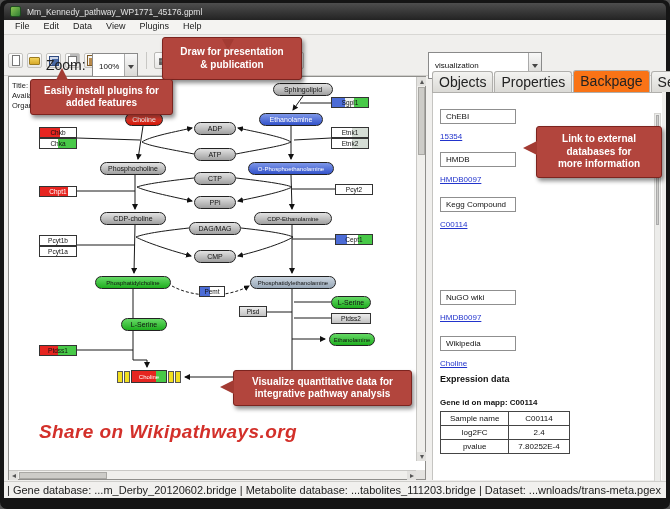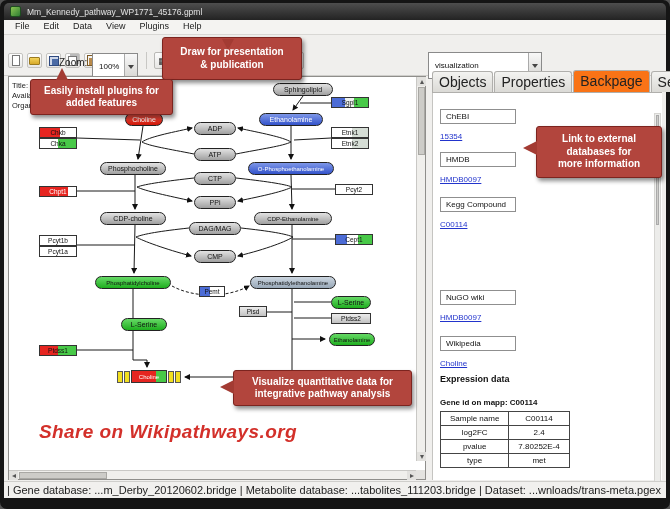--- a/index.html
+++ b/index.html
@@ -14,21 +14,21 @@
   #menubar{position:absolute;left:4px;top:20px;width:662px;height:15px;background:#f4f3f1;border-bottom:1px solid #d8d7d4;display:flex;align-items:flex-start;padding-left:4px;}
   .menu-item{font-size:9px;color:#222;padding:1px 7px;cursor:default;}
   #toolbar{position:absolute;left:4px;top:35px;width:662px;height:41px;background:#f0efed;border-bottom:1px solid #cfcecb;}
   .tb-icons{position:absolute;left:8px;top:53px;display:flex;gap:4px;}
   .tb-icon{width:15px;height:15px;border:1px solid #c4c3c0;border-radius:2px;background:linear-gradient(#fdfdfd,#e9e8e6);display:flex;align-items:center;justify-content:center;}
   .ic-new{width:8px;height:11px;background:#fff;border:1px solid #777;}
   .ic-open{width:11px;height:8px;background:linear-gradient(#f3d25a,#d7a92a);border:1px solid #9a7a20;border-radius:1px;}
   .ic-save{width:10px;height:10px;background:#4a6aa5;border:1px solid #2f4a80;box-shadow:inset 2px 2px 0 #cdd6e8;}
   .ic-copy{width:9px;height:10px;background:#fff;border:1px solid #777;box-shadow:2px -2px 0 #bbb;}
   .ic-paste{width:9px;height:11px;background:#b98a4a;border:1px solid #7c5a27;box-shadow:inset 1px 2px 0 #f2f2f2;}
-  #zoom-label{position:absolute;left:59px;top:57px;font-size:10px;color:#222;}
+  #zoom-label{position:absolute;left:46px;top:57px;font-size:14px;color:#222;}
   .combo{position:absolute;display:flex;align-items:center;background:#fff;border:1px solid #8a8a8a;height:27px;font-size:8px;padding-left:6px;color:#111;}
   #zoom-combo{left:92px;top:53px;width:46px;}
   #viz-combo{left:428px;top:52px;width:114px;}
   .combo-arrow{margin-left:auto;width:13px;height:100%;background:linear-gradient(#f8f8f8,#d6d5d2);border-left:1px solid #aaa;display:flex;align-items:center;justify-content:center;}
   .tri-down{width:0;height:0;border-left:3px solid transparent;border-right:3px solid transparent;border-top:4px solid #444;}
   .tb-sep{position:absolute;left:146px;top:52px;width:1px;height:17px;background:#c8c7c4;}
   .tb-tools{position:absolute;left:154px;top:52px;display:flex;gap:2px;}
   .tbtn{width:17px;height:17px;border:1px solid #b9b8b5;border-radius:2px;background:linear-gradient(#fcfcfc,#e7e6e4);font-size:9px;color:#333;display:flex;align-items:center;justify-content:center;}
   
   #canvas{position:absolute;left:8px;top:76px;width:418px;height:404px;background:#fff;border:1px solid #8f8e8b;}
@@ -306,24 +306,20 @@
           <td>C00114</td>
         </tr>
         <tr>
           <td>log2FC</td>
           <td>2.4</td>
         </tr>
         <tr>
           <td>pvalue</td>
           <td>7.80252E-4</td>
         </tr>
-        <tr>
-          <td>type</td>
-          <td>met</td>
-        </tr>
       </tbody>
         </table>
       <div id="panel-sb">
           <div id="panel-sb-thumb"></div>
         </div>
     </div>
   </div>
 
   <div id="statusbar">
     <span id="status-text">| Gene database: ...m_Derby_20120602.bridge | Metabolite database: ...tabolites_111203.bridge | Dataset: ...wnloads/trans-meta.pgex</span>

